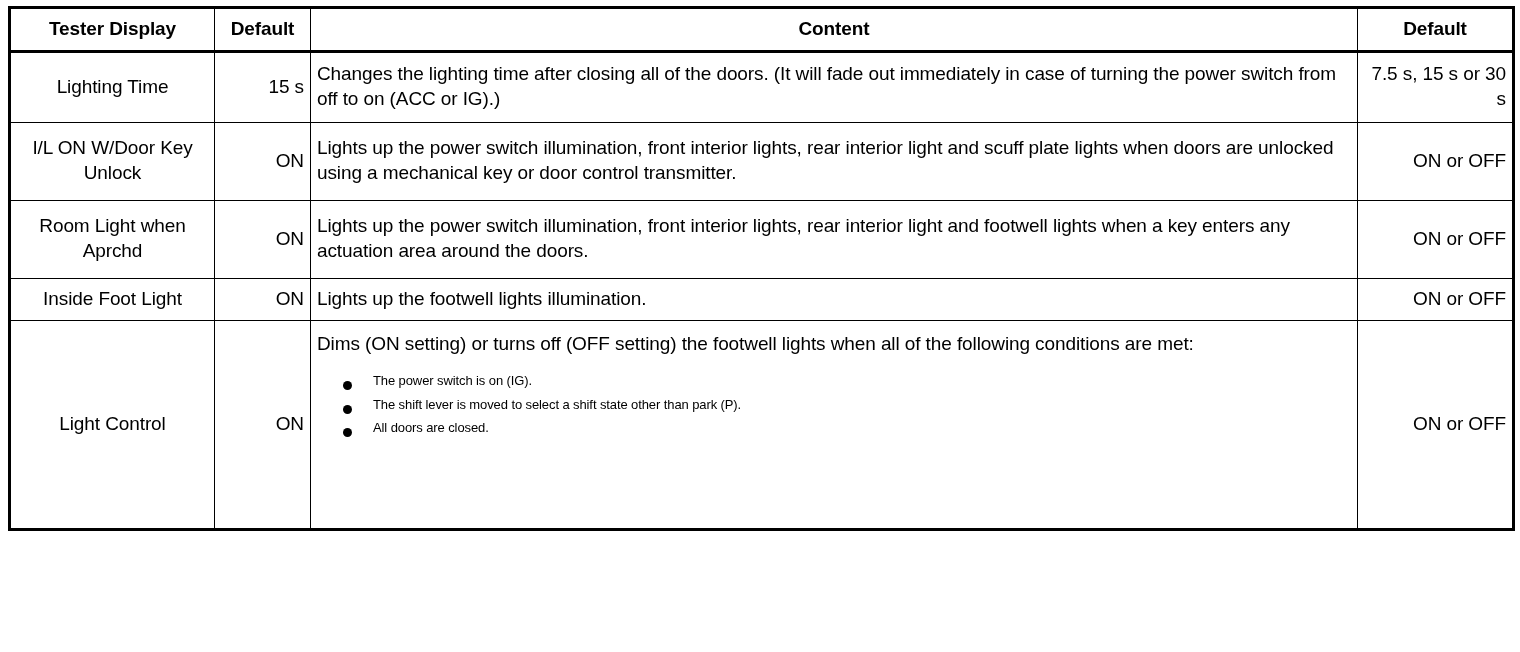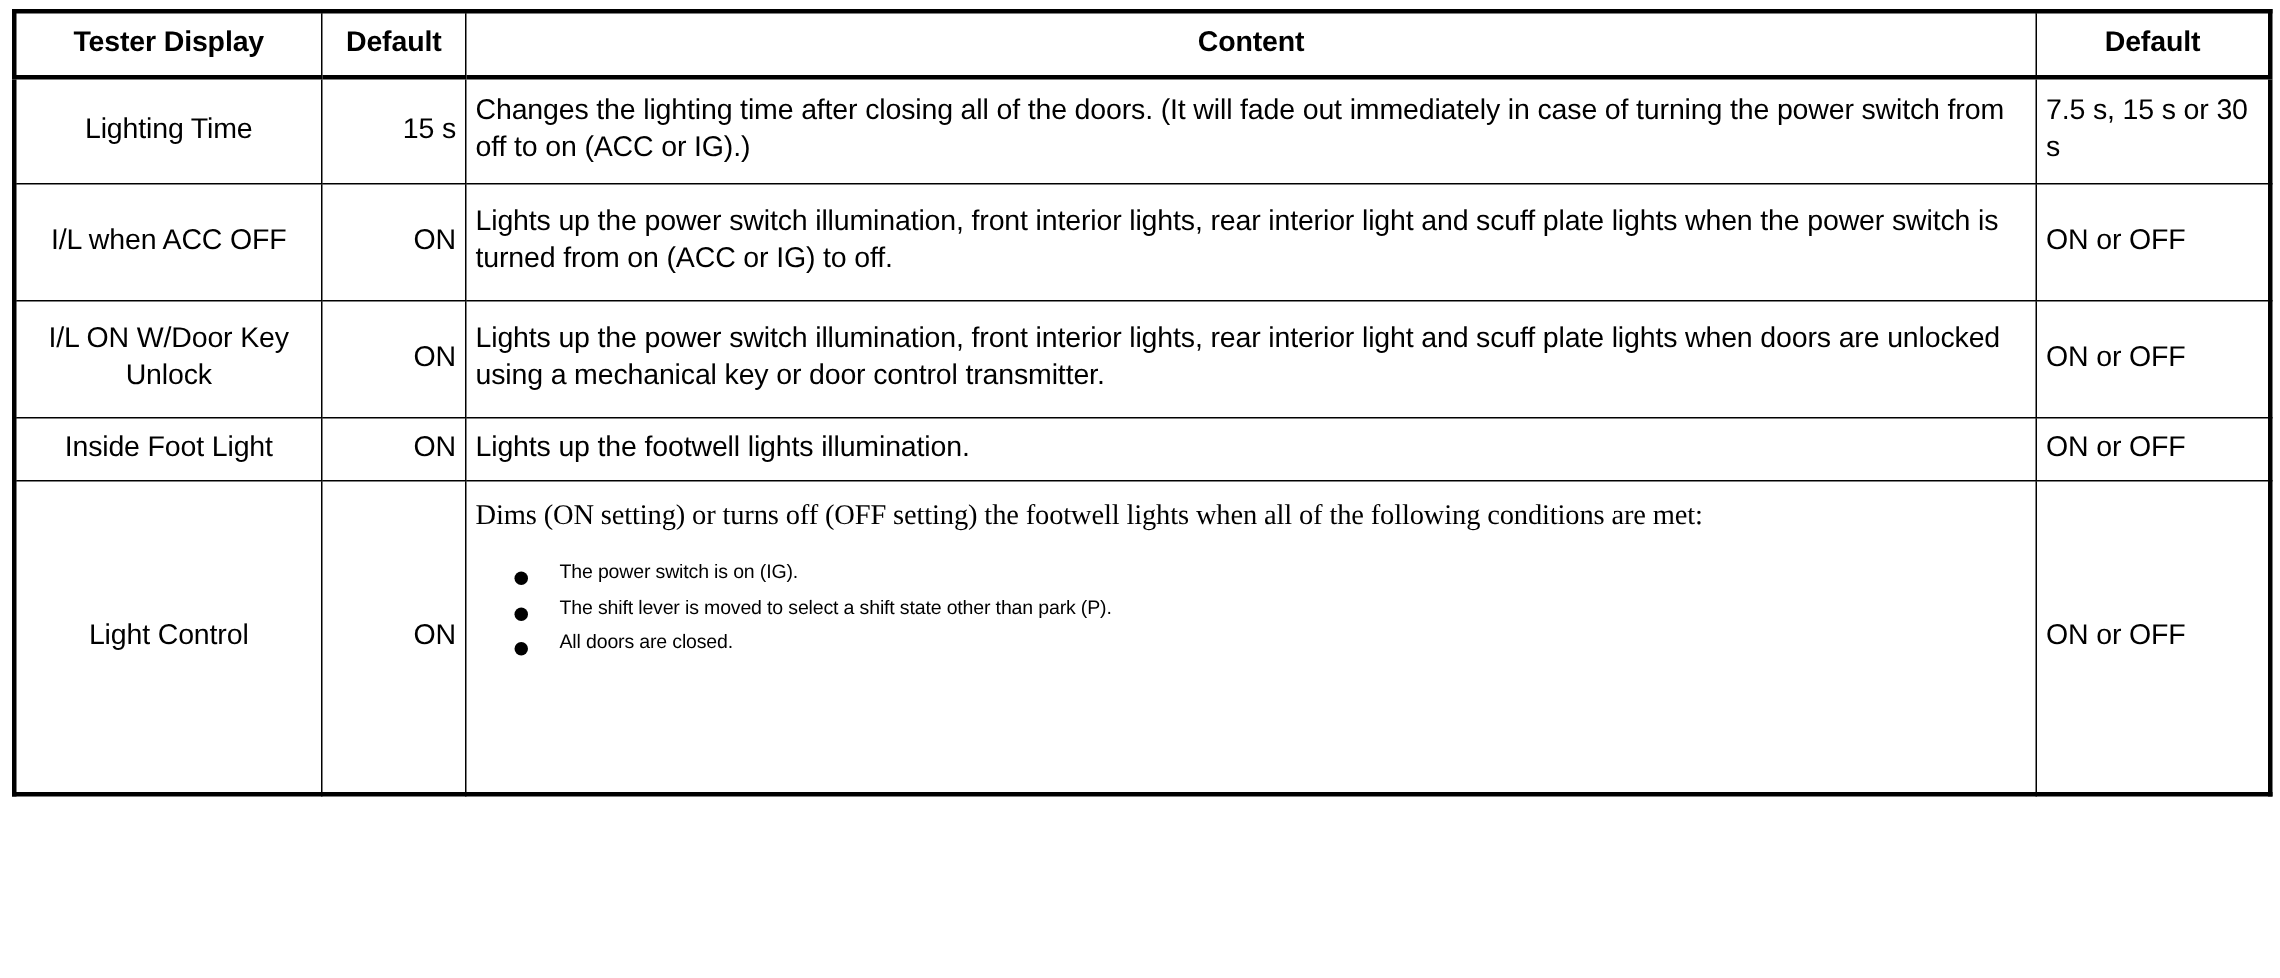--- a/index.html
+++ b/index.html
@@ -68,21 +68,21 @@
   td.cell-default {
     text-align: right;
     padding-left: 8px;
   }
   td.cell-content {
     text-align: left;
     padding-left: 9px;
     padding-right: 8px;
   }
   td.cell-setting {
-    text-align: left;
+    text-align: right;
     padding-left: 8px;
     padding-right: 4px;
   }
 
   
   tr.r-lighting td      { height: 62px; }
   tr.r-ilacc td         { height: 70px; }
   tr.r-ilunlock td      { height: 70px; }
   tr.r-roomlight td     { height: 70px; }
   tr.r-footlight td     { height: 34px; }
@@ -90,21 +90,20 @@
   tr.r-lightcontrol td  { height: 192px; vertical-align: middle; }
 
   tr.r-lightcontrol td.cell-content {
     vertical-align: top;
     padding-top: 11px;
   }
 
   .content-lead {
     display: block;
     max-width: 960px;
-    font-family: Liberation Serif, serif;
   }
 
   ul.cond-list {
     list-style: none;
     margin: 16px 0 0 0;
     padding: 0 0 0 26px;
   }
   ul.cond-list li {
     position: relative;
     padding-left: 30px;
@@ -144,34 +143,34 @@
     </thead>
     <tbody>
 
       <tr class="r-lighting">
         <td class="cell-display">Lighting Time</td>
         <td class="cell-default">15 s</td>
         <td class="cell-content">Changes the lighting time after closing all of the doors. (It will fade out immediately in case of turning the power switch from off to on (ACC or IG).)</td>
         <td class="cell-setting">7.5 s, 15 s or 30 s</td>
       </tr>
 
-      <tr class="r-ilacc">
-        <td class="cell-display">I/L when ACC OFF</td>
-        <td class="cell-default">ON</td>
-        <td class="cell-content">Lights up the power switch illumination, front interior lights, rear interior light and scuff plate lights when the power switch is turned from on (ACC or IG) to off.</td>
-        <td class="cell-setting">ON or OFF</td>
-      </tr>
 
       <tr class="r-ilunlock">
         <td class="cell-display">I/L ON W/Door Key Unlock</td>
         <td class="cell-default">ON</td>
         <td class="cell-content">Lights up the power switch illumination, front interior lights, rear interior light and scuff plate lights when doors are unlocked using a mechanical key or door control transmitter.</td>
         <td class="cell-setting">ON or OFF</td>
       </tr>
 
+      <tr class="r-roomlight">
+        <td class="cell-display">Room Light when Aprchd</td>
+        <td class="cell-default">ON</td>
+        <td class="cell-content">Lights up the power switch illumination, front interior lights, rear interior light and footwell lights when a key enters any actuation area around the doors.</td>
+        <td class="cell-setting">ON or OFF</td>
+      </tr>
 
       <tr class="r-footlight">
         <td class="cell-display">Inside Foot Light</td>
         <td class="cell-default">ON</td>
         <td class="cell-content">Lights up the footwell lights illumination.</td>
         <td class="cell-setting">ON or OFF</td>
       </tr>
 
 
       <tr class="r-lightcontrol">

